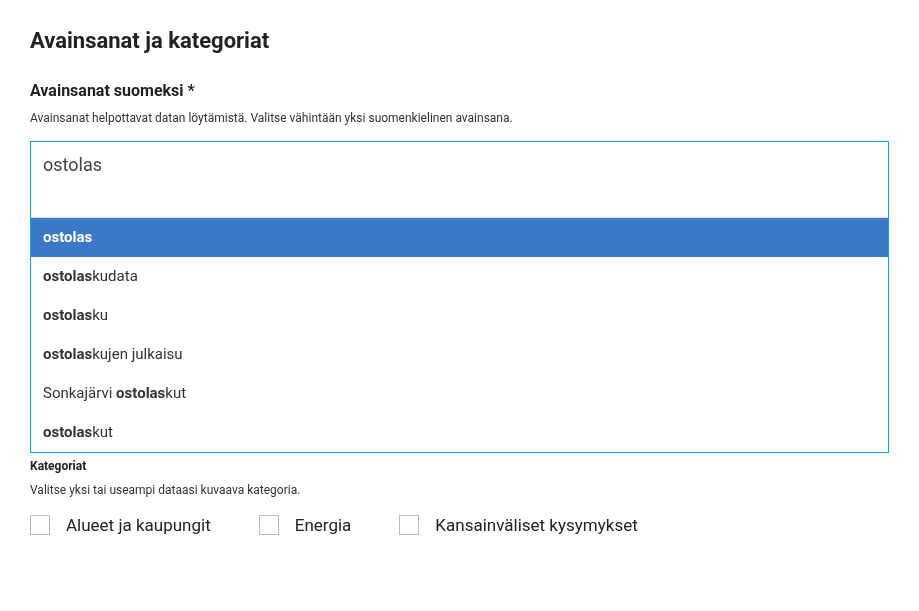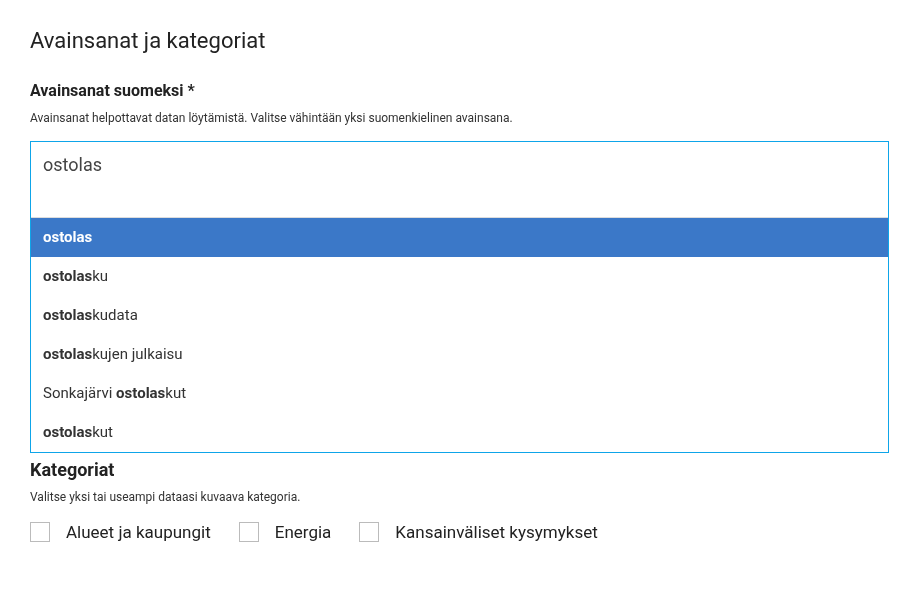--- a/index.html
+++ b/index.html
@@ -5,21 +5,21 @@
     * { box-sizing: border-box; margin: 0; padding: 0; }
     body {
       font-family: -apple-system, BlinkMacSystemFont, "Segoe UI", Roboto, "Helvetica Neue", Arial, sans-serif;
       background: #fff;
       color: #222;
       padding: 28px 30px;
       width: 919px;
     }
     h2.section-title {
       font-size: 22px;
-      font-weight: 400;
+      font-weight: 700;
       color: #222;
       margin-bottom: 28px;
     }
     .field-label {
       font-size: 16px;
       font-weight: 700;
       color: #222;
       margin-bottom: 10px;
     }
     .field-help {
@@ -53,34 +53,34 @@
       cursor: pointer;
       line-height: 1.4;
     }
     .dropdown-item.active {
       background: #3b78c8;
       color: #fff;
       font-weight: 700;
     }
     .dropdown-item b { font-weight: 700; }
     .subsection-label {
-      font-size: 18px;
+      font-size: 12px;
       font-weight: 700;
       color: #222;
       margin-top: 6px;
       margin-bottom: 10px;
     }
     .subsection-help {
       font-size: 12px;
       color: #333;
       margin-bottom: 18px;
     }
     .checkbox-row {
       display: flex;
-      gap: 28px;
+      gap: 48px;
       align-items: center;
     }
     .checkbox-item {
       display: flex;
       align-items: center;
       gap: 16px;
     }
     .checkbox-box {
       width: 20px;
       height: 20px;
@@ -98,22 +98,22 @@
 
 <h2 class="section-title">Avainsanat ja kategoriat</h2>
 
 <div class="field-label">Avainsanat suomeksi *</div>
 <div class="field-help">Avainsanat helpottavat datan löytämistä. Valitse vähintään yksi suomenkielinen avainsana.</div>
 
 <div class="search-wrap">
   <input type="text" class="search-input" value="ostolas" style="">
   <div class="dropdown" id="suggestions">
       <div class="dropdown-item active">ostolas</div>
+      <div class="dropdown-item"><b>ostolas</b>kudata</div>
       <div class="dropdown-item"><b>ostolas</b>ku</div>
-      <div class="dropdown-item"><b>ostolas</b>kudata</div>
       <div class="dropdown-item"><b>ostolas</b>kujen julkaisu</div>
       <div class="dropdown-item">Sonkajärvi <b>ostolas</b>kut</div>
       <div class="dropdown-item"><b>ostolas</b>kut</div>
     </div>
 </div>
 
 <div class="subsection-label">Kategoriat</div>
 <div class="subsection-help">Valitse yksi tai useampi dataasi kuvaava kategoria.</div>
 
 <div class="checkbox-row" id="categories-row">

